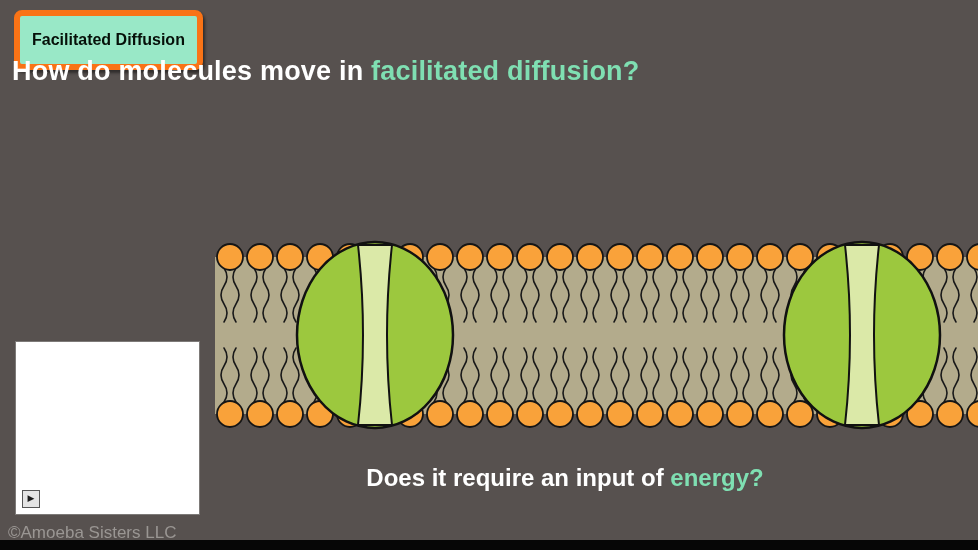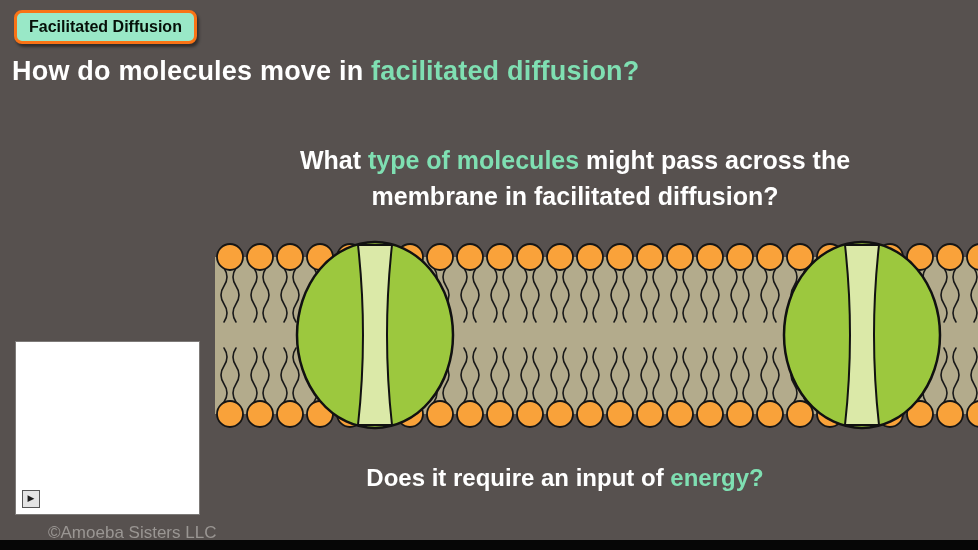--- a/index.html
+++ b/index.html
@@ -7,23 +7,23 @@
     position:relative;
     width:978px;height:550px;
     background:var(--background,#57514f);
     overflow:hidden;
     font-family:"Liberation Sans", sans-serif;
   }
   
   .badge{
     position:absolute;left:14px;top:10px;
     background:var(--badge-bg,#99e8c7);
-    border:3px solid #f97316;
+    border:6px solid #f97316;
     border-radius:8px;
-    padding:5px 12px;
+    padding:15px 12px;
     font-size:16px;font-weight:bold;color:#061009;
     box-shadow:2px 3px 3px rgba(0,0,0,0.45);
   }
   
   .heading{
     position:absolute;left:12px;top:56px;
     font-size:27px;font-weight:bold;color:#ffffff;
     letter-spacing:0.2px;
   }
   .hl{color:var(--accent-mint,#7fdfb2);}
@@ -55,43 +55,40 @@
   .play-btn{
     position:absolute;left:6px;bottom:6px;
     width:16px;height:16px;
     background:#e4e4e4;border:1px solid #555;
     font-size:9px;line-height:15px;text-align:center;color:#1a1a1a;
     cursor:pointer;
   }
   
   .watermark{
     position:absolute;left:8px;top:523px;
-    font-size:17px;color:#9a9693;margin-left:40px;
+    font-size:17px;color:#9a9693;
   }
   .bottom-bar{
     position:absolute;left:0;bottom:0;width:100%;height:10px;
     background:#060606;
   }
 </style>
 </head>
 <body>
 
 <div class="stage">
 
   <div class="badge">
     <span>Facilitated Diffusion</span>
   </div>
 
   <div class="heading">
     <span>How do molecules move in </span><span class="hl">facilitated diffusion?</span>
   </div>
 
-  <div class="question1">
-    <span>What </span><span class="hl">type of molecules</span><span> might pass across the membrane in facilitated diffusion?</span>
-  </div>
 
   <svg class="membrane" width="763" height="190" viewBox="0 0 763 190">
     <defs>
       <path id="tail" d="M0,0 q6,9 0,18 q-6,9 0,18 q6,9 0,18" class="lipid-tail"></path>
       <pattern id="lipid-pattern" x="0" y="0" width="30" height="190" patternUnits="userSpaceOnUse">
         <use href="#tail" transform="translate(9,28)"></use>
         <use href="#tail" transform="translate(21,28) scale(-1,1)"></use>
         <use href="#tail" transform="translate(9,162) scale(1,-1)"></use>
         <use href="#tail" transform="translate(21,162) scale(-1,-1)"></use>
         <circle class="lipid-head" cx="15" cy="17" r="13"></circle>

